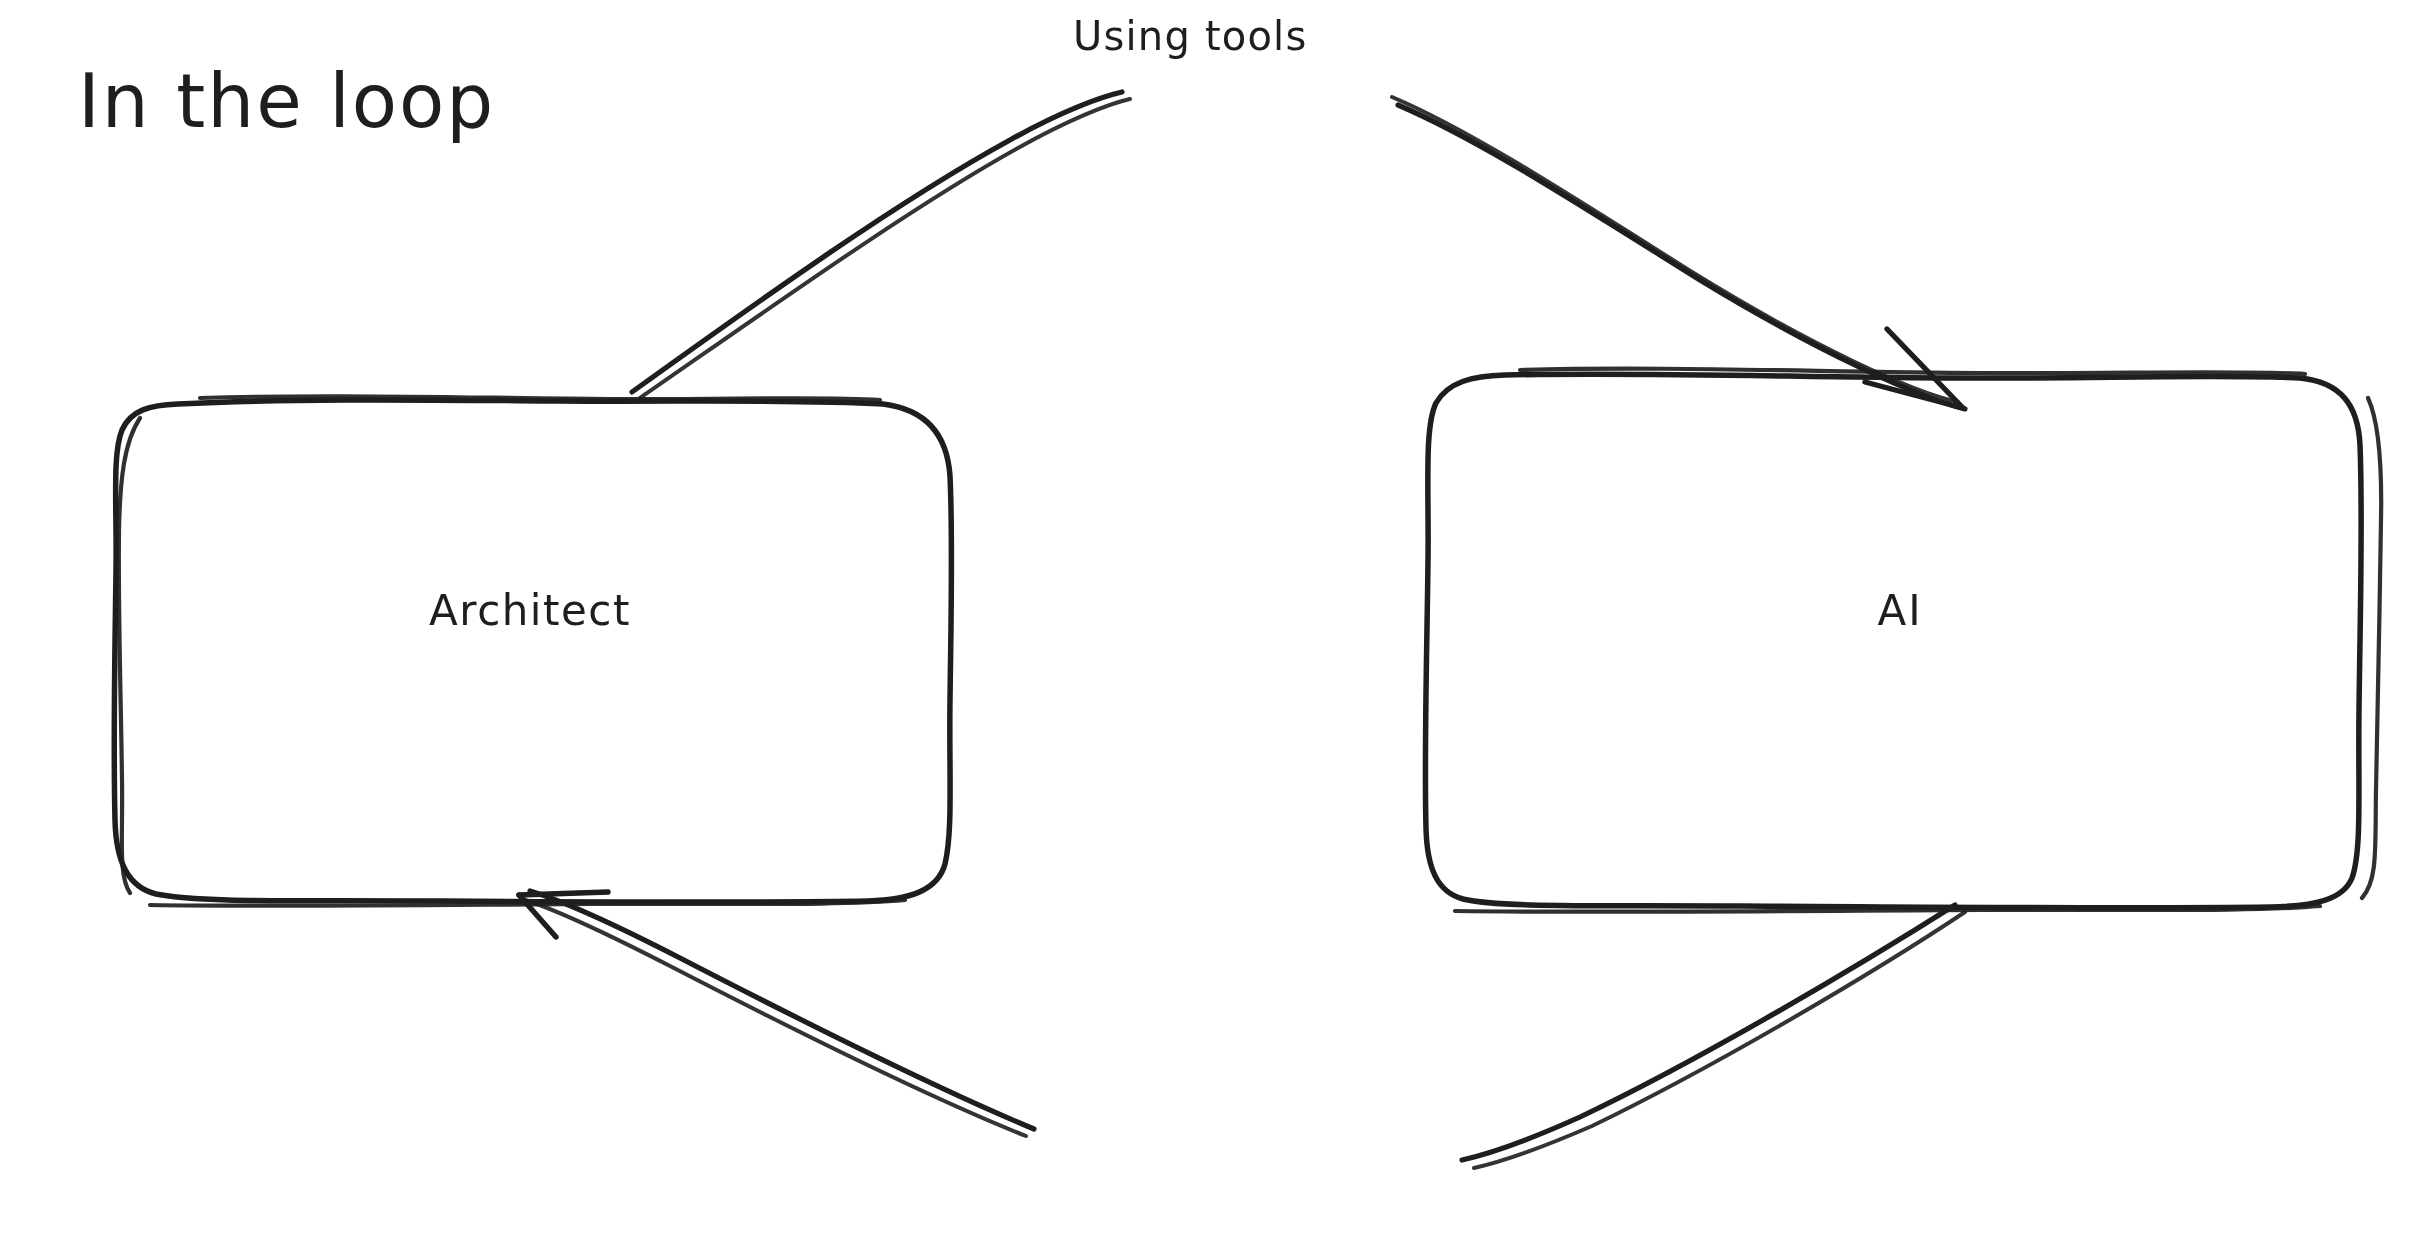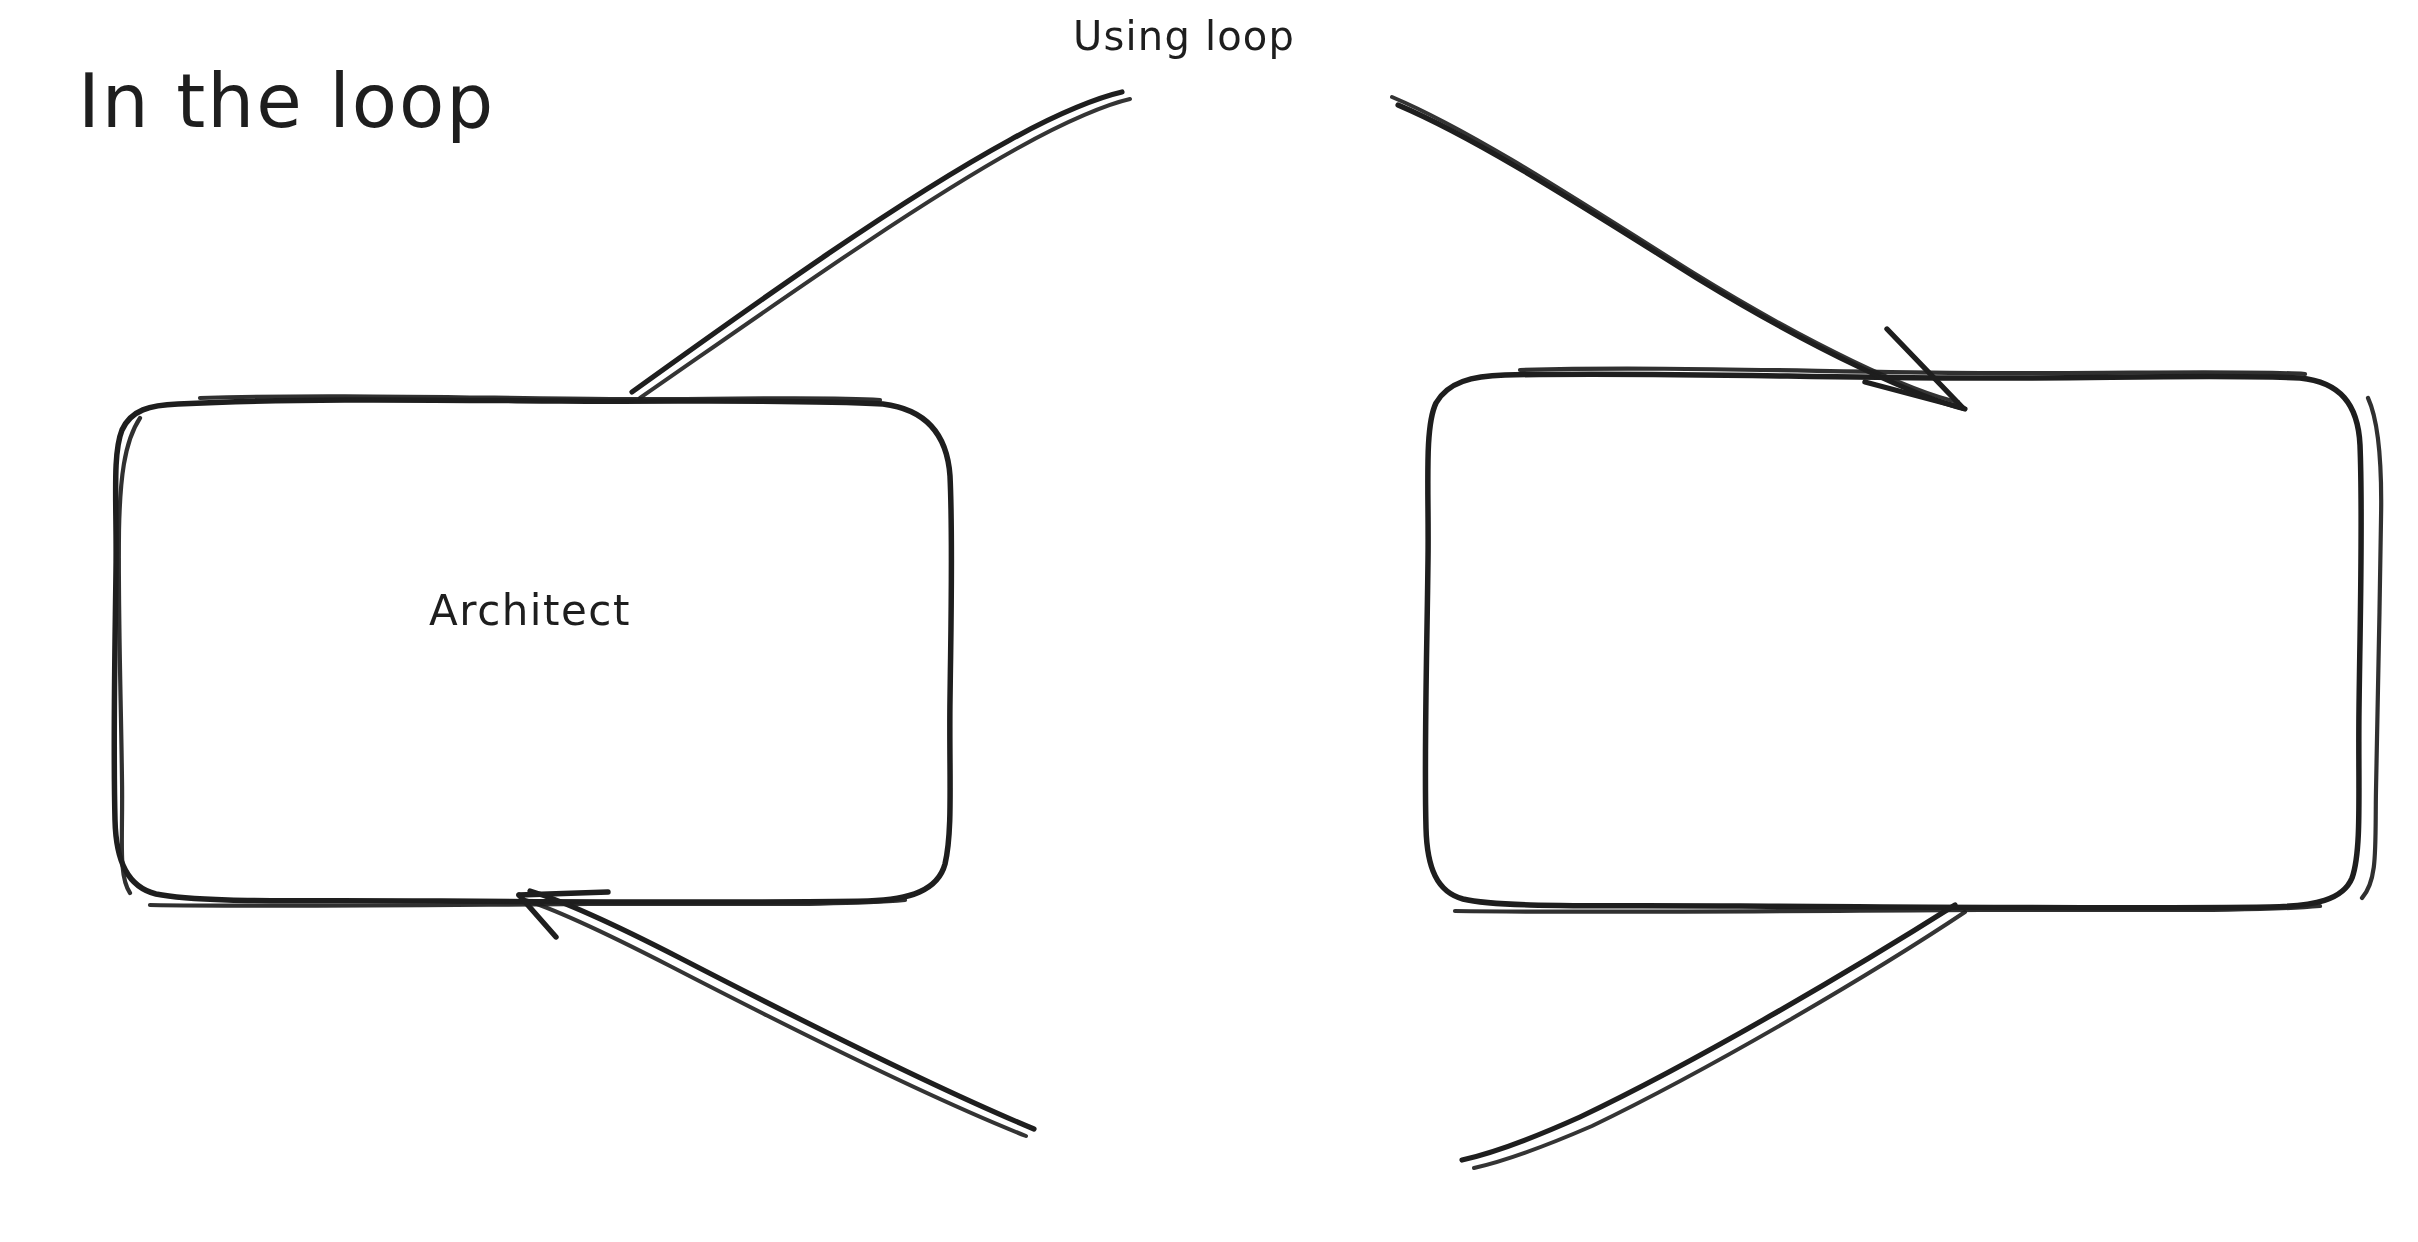--- a/index.html
+++ b/index.html
@@ -187,19 +187,20 @@
                C 600 930, 552 908, 522 899"></path>
 
       <path class="ink arrow-head" d="M 608 892 L 519 895"></path>
       <path class="ink arrow-head" d="M 556 937 L 519 895"></path>
     </g>
 
   </svg>
 
   <div class="label" id="title-text">In the loop</div>
 
-  <div class="label" id="label-using-tools">Using loop</div>
+  <div class="label" id="label-using-tools">Using tools</div>
 
 
   <div class="label" id="node-architect-label">Architect</div>
 
+  <div class="label" id="node-ai-label">AI</div>
 
 </div>
 
 </body></html>

